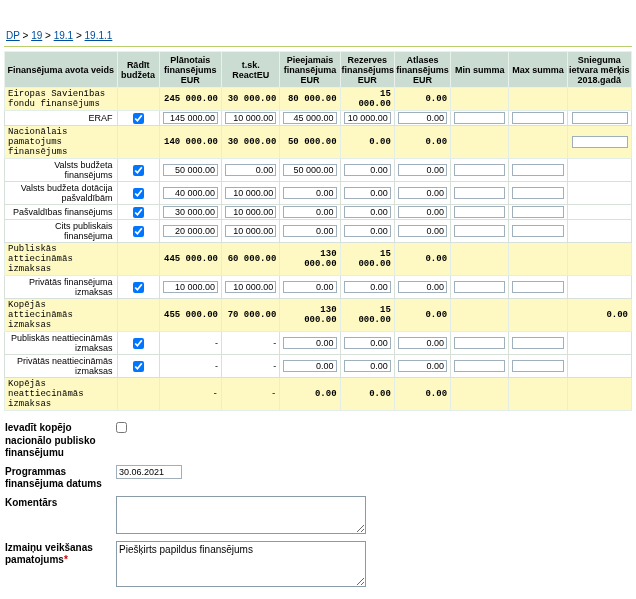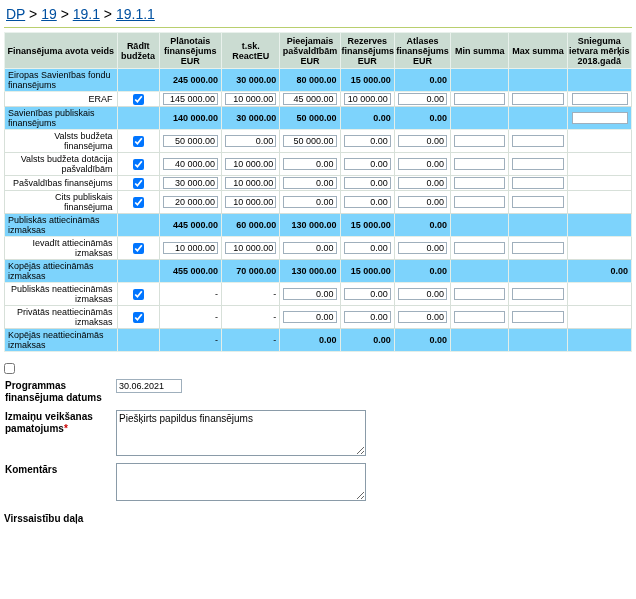--- a/index.html
+++ b/index.html
@@ -1,29 +1,29 @@
 <!DOCTYPE html>
 <html><head>
 <meta charset="utf-8">
 <style>
   * { box-sizing: border-box; }
   html,body { margin:0; padding:0; background:#fff; }
   body { width:636px; font-family:"Liberation Sans", sans-serif; color:#000; font-size:10px; }
   .page { padding:3px 4px 8px 4px; }
 
   
-  .bc { font-size:14px; padding:3px 0 4px 2px; }
+  .bc { font-size:10px; padding:3px 0 4px 2px;margin-top:24px; }
   .bc a { color:#0050a0; text-decoration:underline; }
   .rule-top { border:0; border-top:1px solid #b9cf6e; margin:1px 0 4px 0; }
 
   
   table.fin { border-collapse:collapse; width:628px; font-size:9px; table-layout:fixed; }
   .fin th { background:#cbdcd2; border:1px solid #e9f1ec; font-weight:bold; padding:2px 1px; text-align:center; vertical-align:middle; height:36px; }
   .fin td { border:1px solid #d7e0d9; padding:1px 3px; height:15px; vertical-align:middle; }
-  .fin tr.section-row td { background:#7dd3fc; border-color:#e4eee8; }
+  .fin tr.section-row td { background:#fef9c3; border-color:#e4eee8;font-family:Liberation Mono, monospace; }
   .fin .label-cell { text-align:right; padding-right:4px; }
   .fin tr.section-row .label-cell { text-align:left; }
   .fin .num-cell { text-align:right; }
   .fin .val { font-weight:bold; }
   .fin .dash { font-weight:normal; }
   .chk-cell { text-align:center; }
   input.num { width:100%; max-width:56px; height:12px; border:1px solid #9fafbc; font-size:9px; text-align:right; padding:0 2px; font-family:inherit; background:#fff; }
   input[type=checkbox] { width:11px; height:11px; margin:0; vertical-align:middle; }
 
   
@@ -59,21 +59,21 @@
         <col style="width:58px">
         <col style="width:58px">
         <col style="width:64px">
     </colgroup>
     <thead>
         <tr>
           <th>Finansējuma avota veids</th>
           <th>Rādīt budžeta</th>
           <th>Plānotais finansējums EUR</th>
           <th>t.sk. ReactEU</th>
-          <th>Pieejamais pašvaldībām EUR</th>
+          <th>Pieejamais finansējuma EUR</th>
           <th>Rezerves finansējums EUR</th>
           <th>Atlases finansējums EUR</th>
           <th>Min summa</th>
           <th>Max summa</th>
           <th>Snieguma ietvara mērķis 2018.gadā</th>
         </tr>
       </thead>
     <tbody>
         <tr class="section-row">
           <td class="label-cell">Eiropas Savienības fondu finansējums</td>
@@ -93,33 +93,33 @@
           <td class="num-cell"><input class="num" type="text" value="145 000.00" style=""></td>
           <td class="num-cell"><input class="num" type="text" value="10 000.00" style=""></td>
           <td class="num-cell"><input class="num" type="text" value="45 000.00" style=""></td>
           <td class="num-cell"><input class="num" type="text" value="10 000.00" style=""></td>
           <td class="num-cell"><input class="num" type="text" value="0.00" style=""></td>
           <td class="num-cell"><input class="num" type="text" style=""></td>
           <td class="num-cell"><input class="num" type="text" style=""></td>
           <td class="num-cell"><input class="num" type="text" style=""></td>
         </tr>
         <tr class="section-row">
-          <td class="label-cell">Savienības publiskais finansējums</td>
+          <td class="label-cell">Nacionālais pamatojums finansējums</td>
           <td class="chk-cell"></td>
           <td class="num-cell"><span class="val">140 000.00</span></td>
           <td class="num-cell"><span class="val">30 000.00</span></td>
           <td class="num-cell"><span class="val">50 000.00</span></td>
           <td class="num-cell"><span class="val">0.00</span></td>
           <td class="num-cell"><span class="val">0.00</span></td>
           <td class="num-cell"></td>
           <td class="num-cell"></td>
           <td class="num-cell"><input class="num" type="text" style=""></td>
         </tr>
         <tr class="data-row">
-          <td class="label-cell">Valsts budžeta finansējuma</td>
+          <td class="label-cell">Valsts budžeta finansējums</td>
           <td class="chk-cell"><input type="checkbox" checked="" style=""></td>
           <td class="num-cell"><input class="num" type="text" value="50 000.00" style=""></td>
           <td class="num-cell"><input class="num" type="text" value="0.00" style=""></td>
           <td class="num-cell"><input class="num" type="text" value="50 000.00" style=""></td>
           <td class="num-cell"><input class="num" type="text" value="0.00" style=""></td>
           <td class="num-cell"><input class="num" type="text" value="0.00" style=""></td>
           <td class="num-cell"><input class="num" type="text" style=""></td>
           <td class="num-cell"><input class="num" type="text" style=""></td>
           <td class="num-cell"></td>
         </tr>
@@ -165,21 +165,21 @@
           <td class="num-cell"><span class="val">445 000.00</span></td>
           <td class="num-cell"><span class="val">60 000.00</span></td>
           <td class="num-cell"><span class="val">130 000.00</span></td>
           <td class="num-cell"><span class="val">15 000.00</span></td>
           <td class="num-cell"><span class="val">0.00</span></td>
           <td class="num-cell"></td>
           <td class="num-cell"></td>
           <td class="num-cell"></td>
         </tr>
         <tr class="data-row">
-          <td class="label-cell">Ievadīt attiecināmās izmaksas</td>
+          <td class="label-cell">Privātās finansējuma izmaksas</td>
           <td class="chk-cell"><input type="checkbox" checked="" style=""></td>
           <td class="num-cell"><input class="num" type="text" value="10 000.00" style=""></td>
           <td class="num-cell"><input class="num" type="text" value="10 000.00" style=""></td>
           <td class="num-cell"><input class="num" type="text" value="0.00" style=""></td>
           <td class="num-cell"><input class="num" type="text" value="0.00" style=""></td>
           <td class="num-cell"><input class="num" type="text" value="0.00" style=""></td>
           <td class="num-cell"><input class="num" type="text" style=""></td>
           <td class="num-cell"><input class="num" type="text" style=""></td>
           <td class="num-cell"></td>
         </tr>
@@ -229,31 +229,32 @@
           <td class="num-cell"><span class="val">0.00</span></td>
           <td class="num-cell"></td>
           <td class="num-cell"></td>
           <td class="num-cell"></td>
         </tr>
       </tbody>
   </table>
 
   <div class="form">
     <div class="frow">
+      <div class="flabel">Ievadīt kopējo nacionālo publisko finansējumu</div>
       <div><input type="checkbox" style=""></div>
     </div>
     <div class="frow">
       <div class="flabel">Programmas finansējuma datums</div>
       <div><input class="date-input" value="30.06.2021" style=""></div>
     </div>
     <div class="frow">
+      <div class="flabel">Komentārs</div>
+      <div><textarea class="ta-comment" style=""></textarea></div>
+    </div>
+    <div class="frow">
       <div class="flabel"><span>Izmaiņu veikšanas pamatojums</span><span class="req">*</span></div>
       <div><textarea class="ta-just" style="">Piešķirts papildus finansējums</textarea></div>
     </div>
-    <div class="frow">
-      <div class="flabel">Komentārs</div>
-      <div><textarea class="ta-comment" style=""></textarea></div>
-    </div>
   </div>
 
   <div class="vtitle">Virssaistību daļa</div>
 
 </div>
 
 </body></html>

